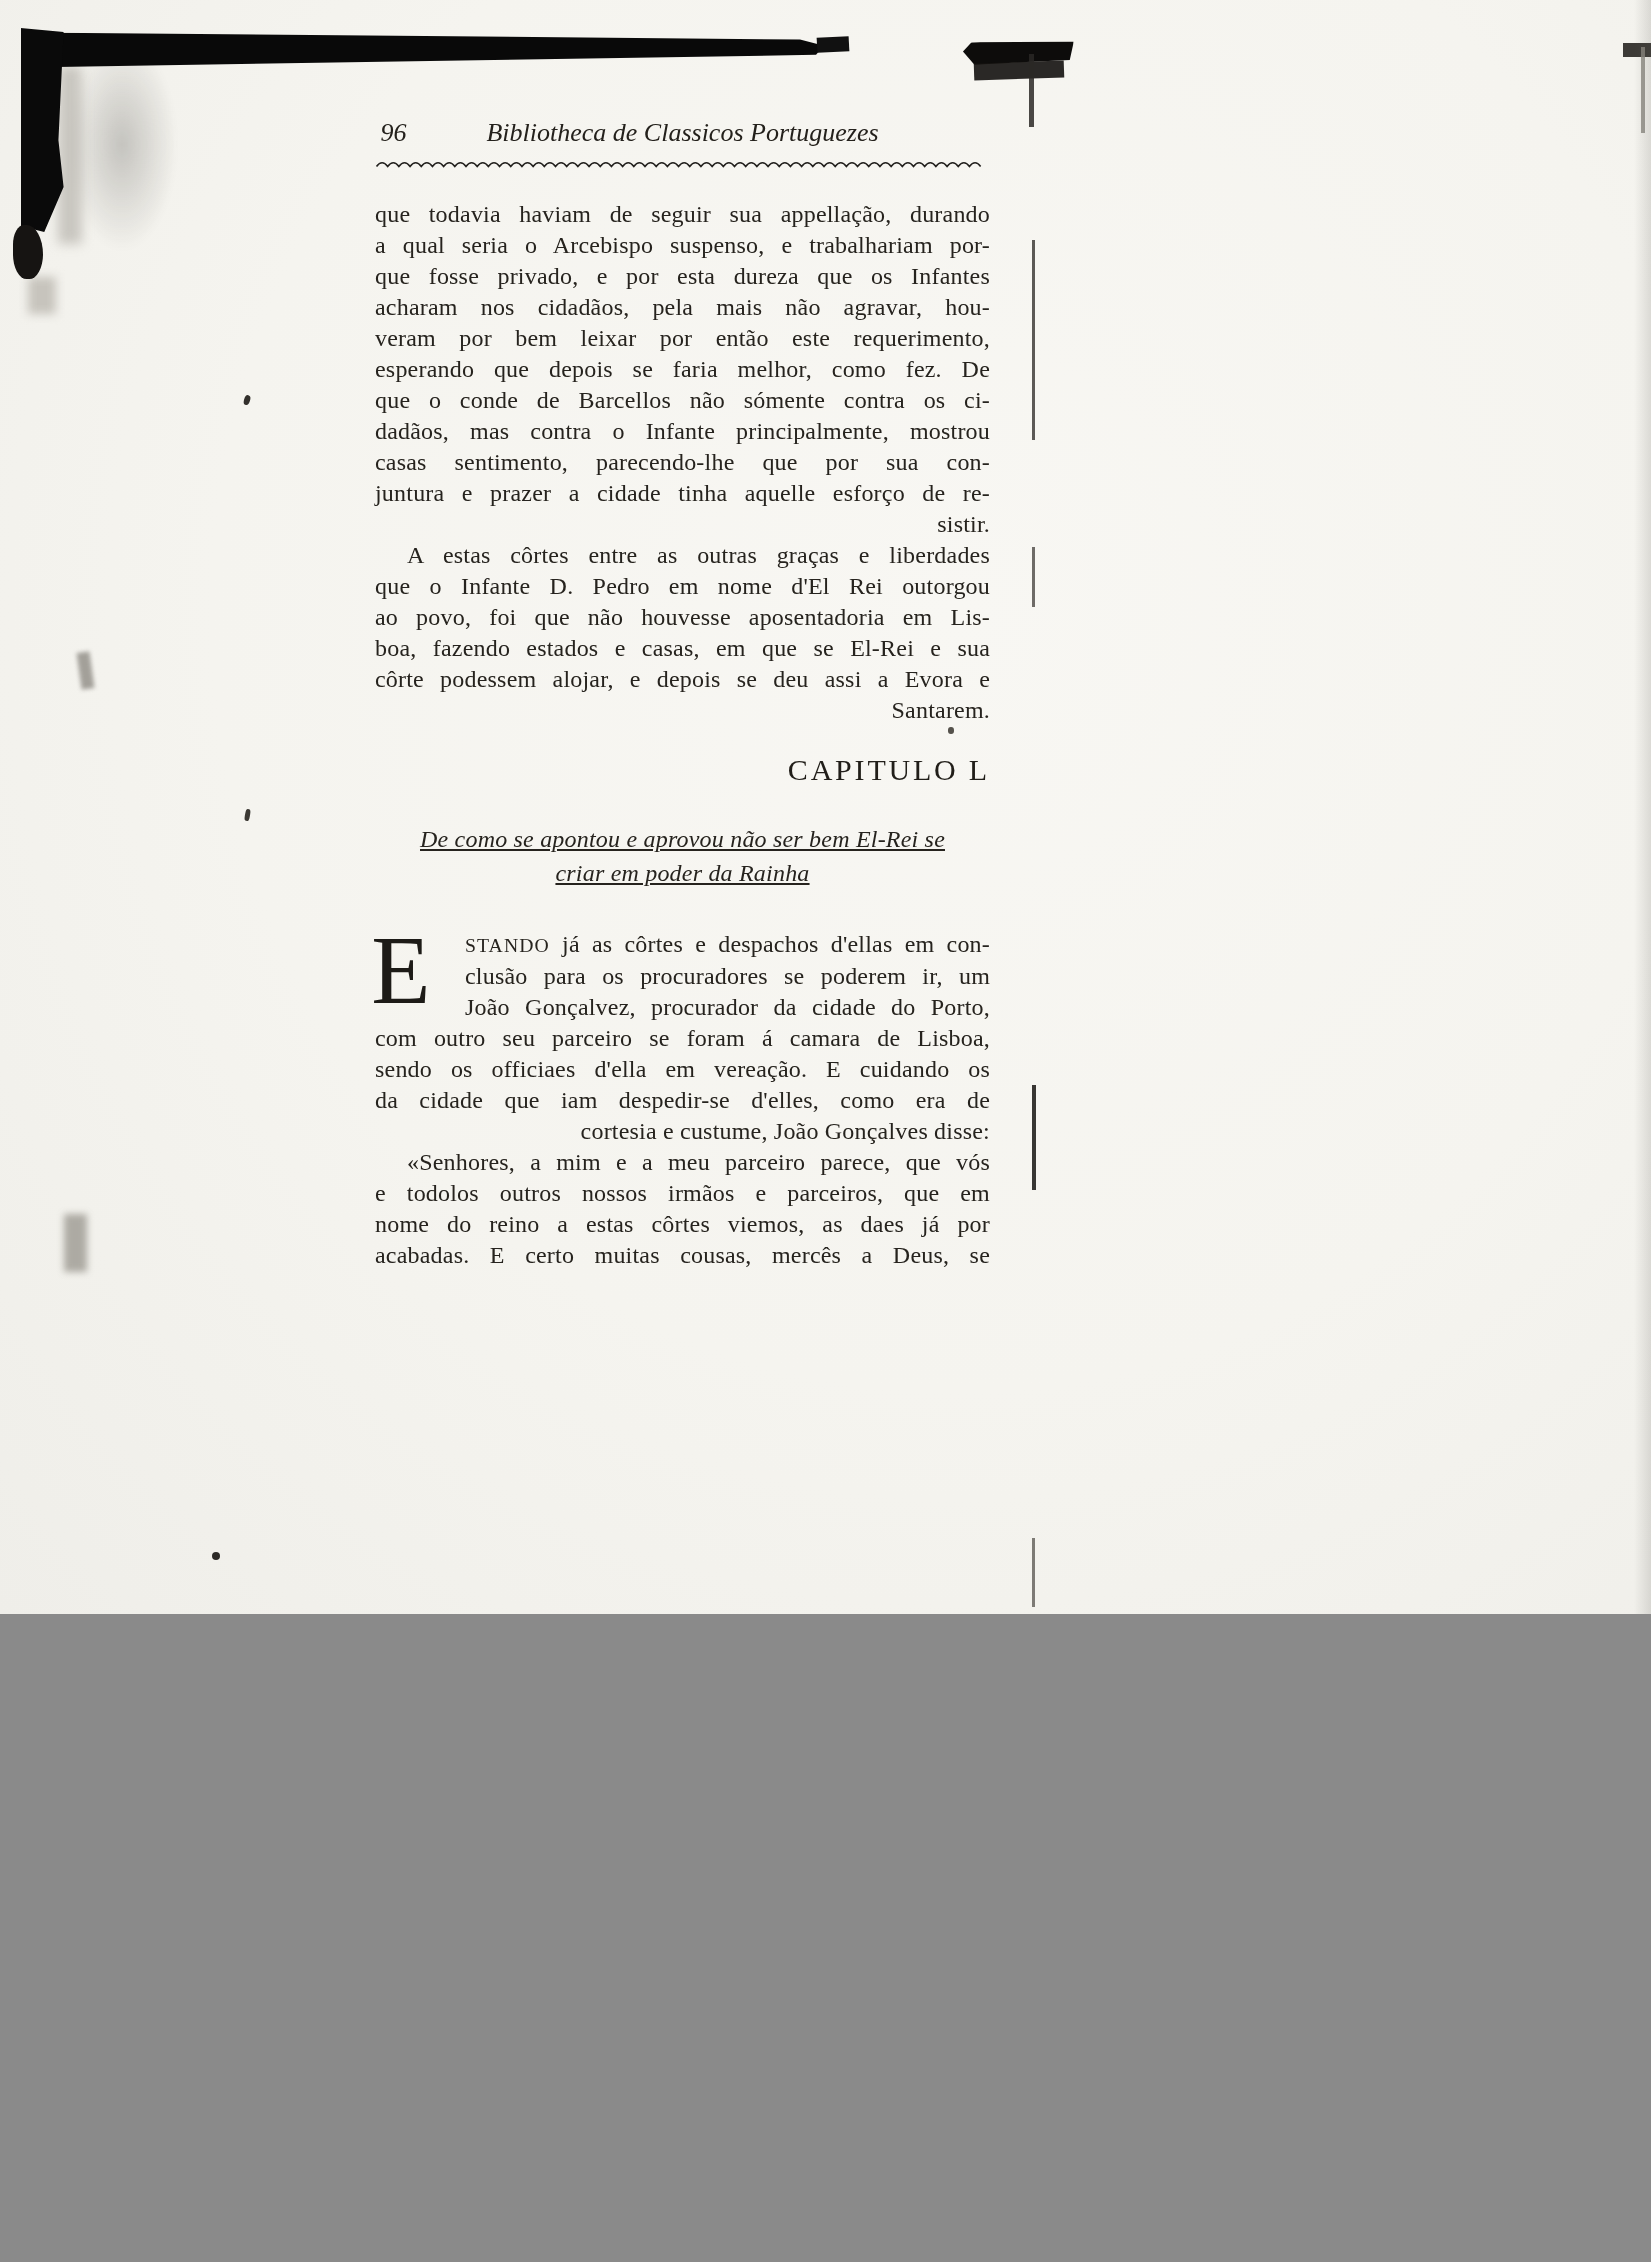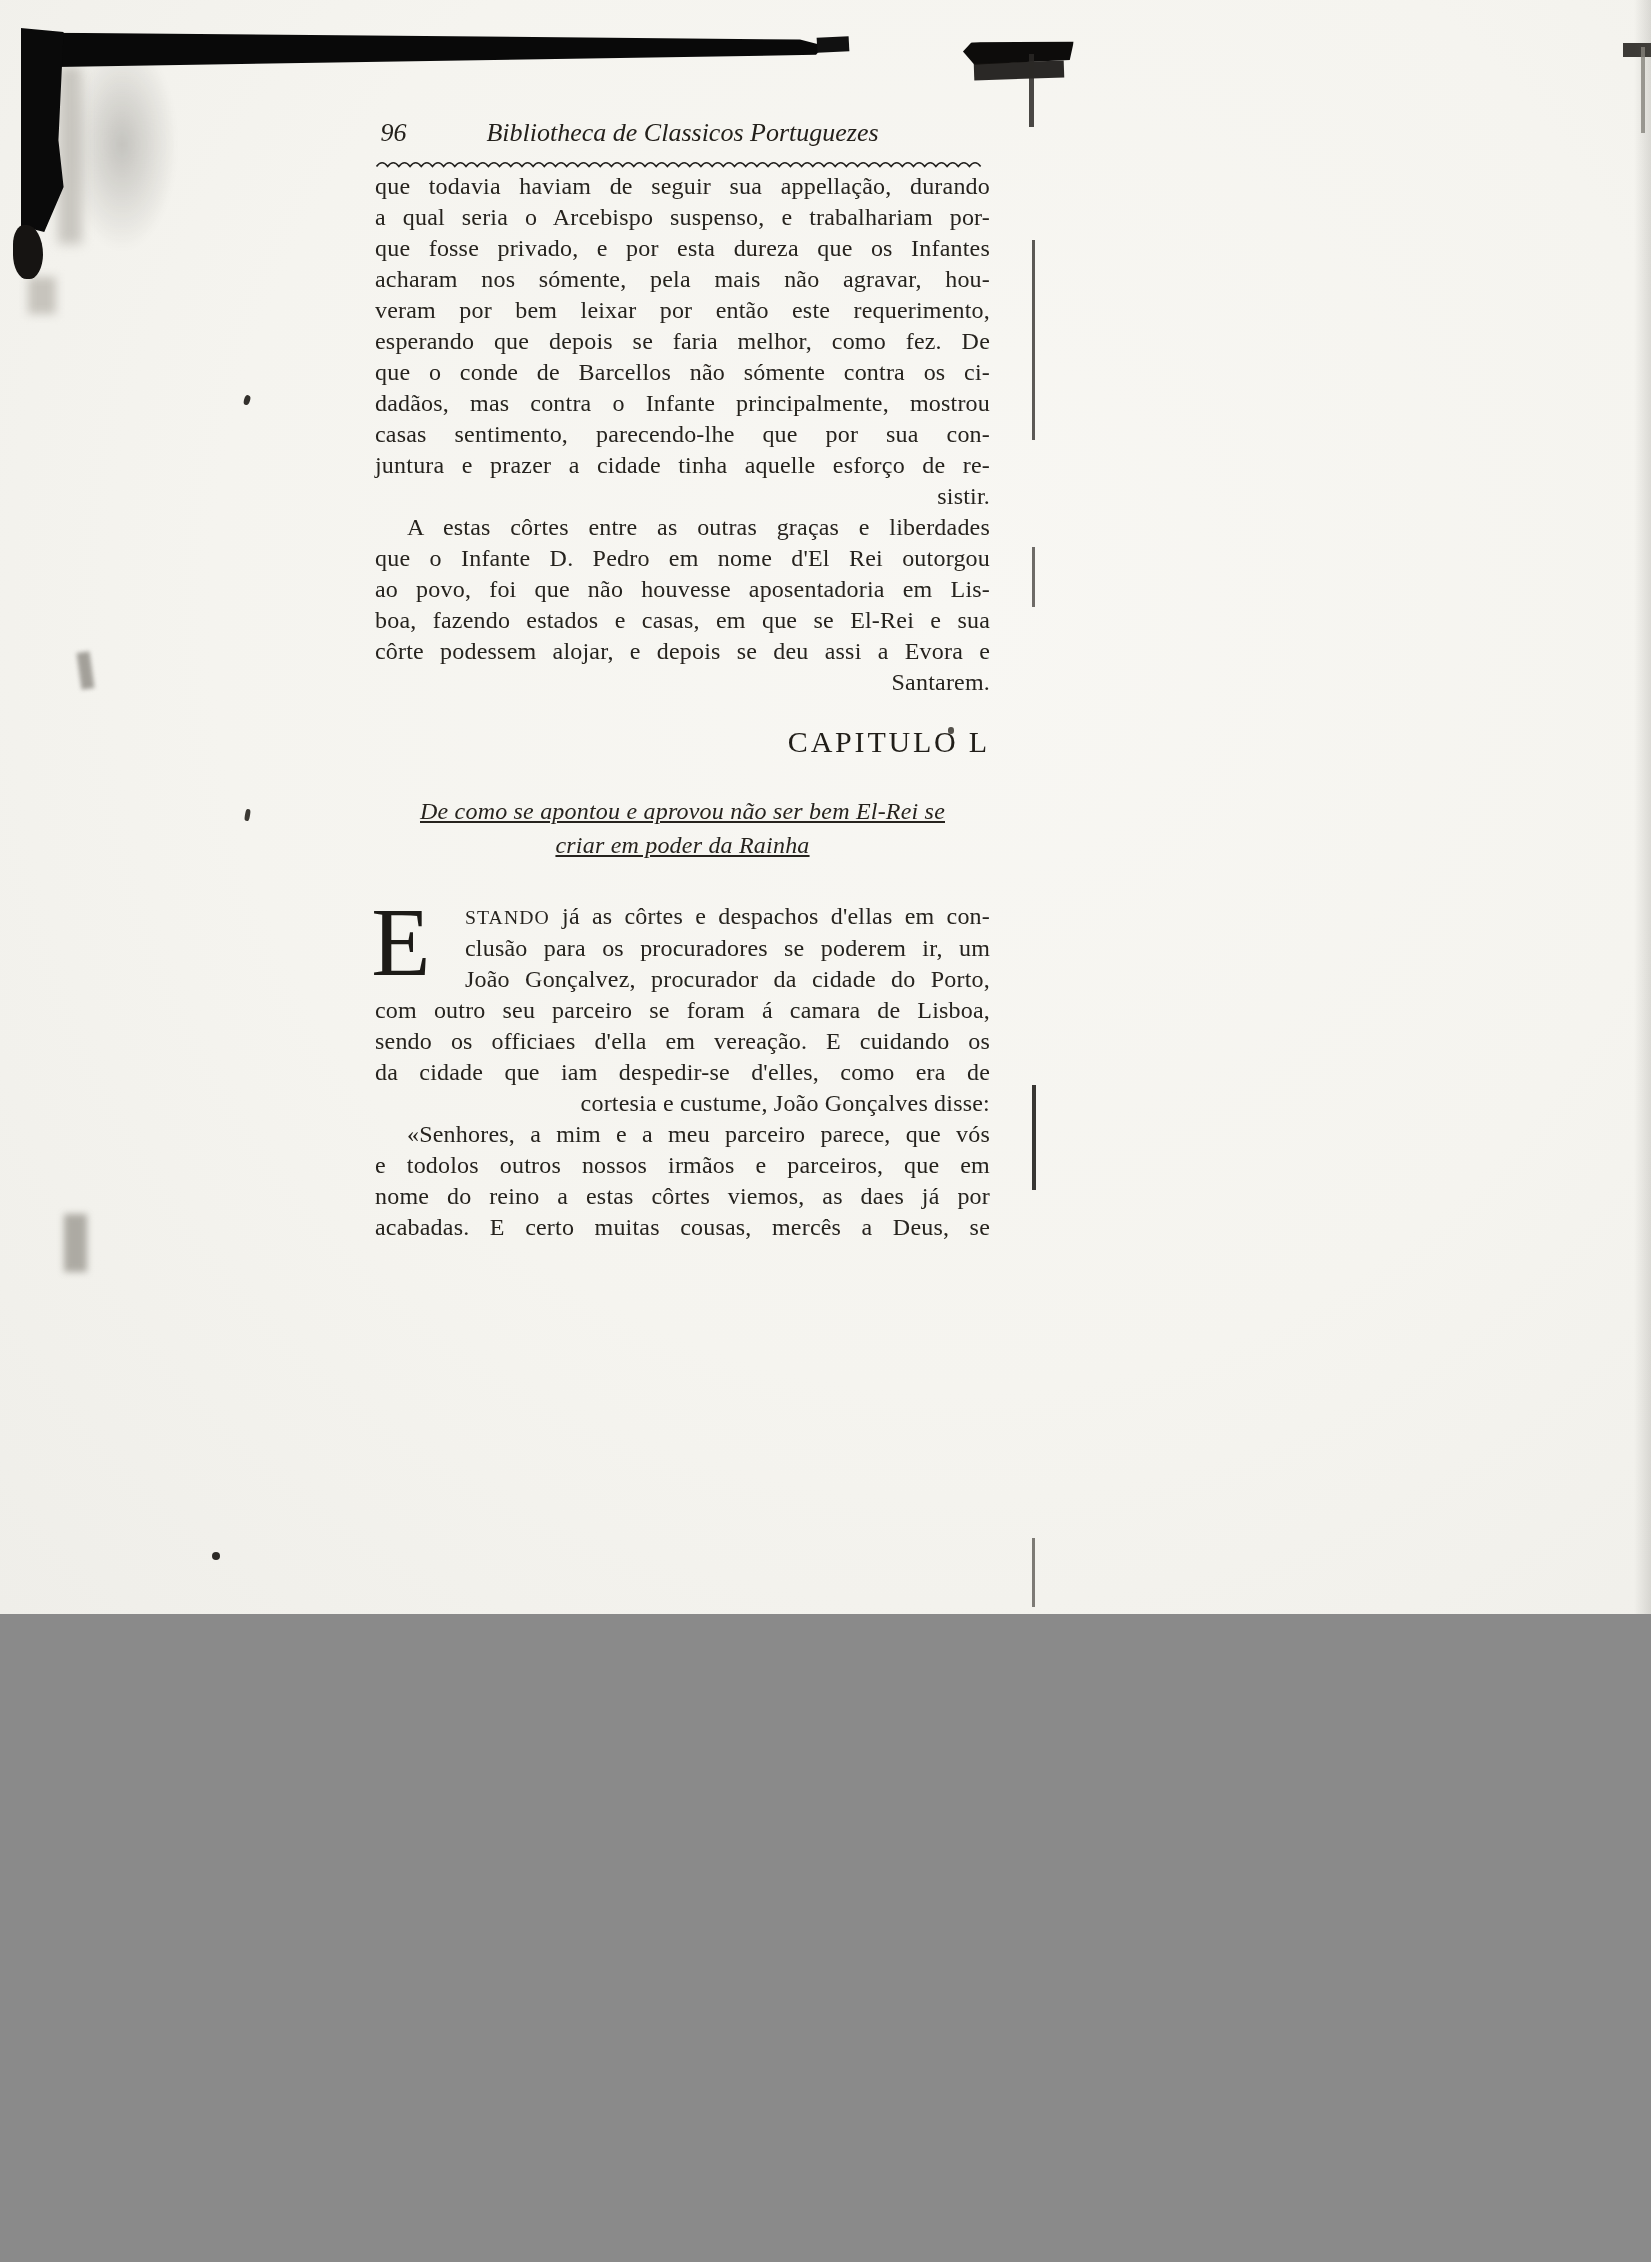--- a/index.html
+++ b/index.html
@@ -49,21 +49,21 @@
   .a-redge     { left:1634px; top:0; width:18px; height:2263px;
                  background:linear-gradient(90deg, rgba(0,0,0,0) 0%, rgba(90,88,84,.18) 100%); }
 
   
   .content { position:absolute; left:375px; top:118px; width:615px; }
   .running-header { position:relative; height:39px; font-style:italic; font-size:26px; color:#24211c; }
   .pagenum { position:absolute; left:5.6px; top:0; }
   .htitle  { display:block; text-align:center; }
   svg.wavy { display:block; margin:2.8px 0 0 0; }
 
-  .textbody { font-size:24px; line-height:31px; letter-spacing:0.2px; }
+  .textbody { margin-top:28px; font-size:24px; line-height:31px; letter-spacing:0.2px; }
   .paragraph { position:relative; }
   .line { text-align:right; }
   .line.just { text-align:justify; text-align-last:justify; }
   .line.indent { text-indent:32px; }
   .paragraph.has-dropcap .line.dc { padding-left:90px; }
   .dropcap { position:absolute; left:-3.7px; top:-3.7px; font-size:97px; line-height:92px; color:#1d1b17; }
   .sc { font-size:19.7px; letter-spacing:1.1px; }
 
   .chapter-heading { margin-top:28px; text-align:right; font-size:30px; letter-spacing:2.8px; color:#211e19; }
   .chapter-subtitle { margin-top:37px; margin-bottom:39px; font-style:italic; font-size:24px; line-height:34px; text-align:center;text-decoration:underline; }
@@ -109,21 +109,21 @@
       <span class="htitle">Bibliotheca de Classicos Portuguezes</span>
     </div>
     <svg class="wavy" width="609" height="11.2" aria-hidden="true" viewBox="0 0 650 12">
       <path fill="none" stroke="#23211e" stroke-width="1.7" d="M0 7 q6 -8 12 0 q6 -8 12 0 q6 -8 12 0 q6 -8 12 0 q6 -8 12 0 q6 -8 12 0 q6 -8 12 0 q6 -8 12 0 q6 -8 12 0 q6 -8 12 0 q6 -8 12 0 q6 -8 12 0 q6 -8 12 0 q6 -8 12 0 q6 -8 12 0 q6 -8 12 0 q6 -8 12 0 q6 -8 12 0 q6 -8 12 0 q6 -8 12 0 q6 -8 12 0 q6 -8 12 0 q6 -8 12 0 q6 -8 12 0 q6 -8 12 0 q6 -8 12 0 q6 -8 12 0 q6 -8 12 0 q6 -8 12 0 q6 -8 12 0 q6 -8 12 0 q6 -8 12 0 q6 -8 12 0 q6 -8 12 0 q6 -8 12 0 q6 -8 12 0 q6 -8 12 0 q6 -8 12 0 q6 -8 12 0 q6 -8 12 0 q6 -8 12 0 q6 -8 12 0 q6 -8 12 0 q6 -8 12 0 q6 -8 12 0 q6 -8 12 0 q6 -8 12 0 q6 -8 12 0 q6 -8 12 0 q6 -8 12 0 q6 -8 12 0 q6 -8 12 0 q6 -8 12 0 q6 -8 12 0"></path>
     </svg>
     <div class="textbody">
         <div class="paragraph">
           <div class="line just">que todavia haviam de seguir sua appellação, durando</div>
           <div class="line just">a qual seria o Arcebispo suspenso, e trabalhariam por-</div>
           <div class="line just">que fosse privado, e por esta dureza que os Infantes</div>
-          <div class="line just">acharam nos sómente, pela mais não agravar, hou-</div>
+          <div class="line just">acharam nos cidadãos, pela mais não agravar, hou-</div>
           <div class="line just">veram por bem leixar por então este requerimento,</div>
           <div class="line just">esperando que depois se faria melhor, como fez. De</div>
           <div class="line just">que o conde de Barcellos não sómente contra os ci-</div>
           <div class="line just">dadãos, mas contra o Infante principalmente, mostrou</div>
           <div class="line just">casas sentimento, parecendo-lhe que por sua con-</div>
           <div class="line just">juntura e prazer a cidade tinha aquelle esforço de re-</div>
           <div class="line">sistir.</div>
         </div>
         <div class="paragraph">
           <div class="line just indent">A estas côrtes entre as outras graças e liberdades</div>

